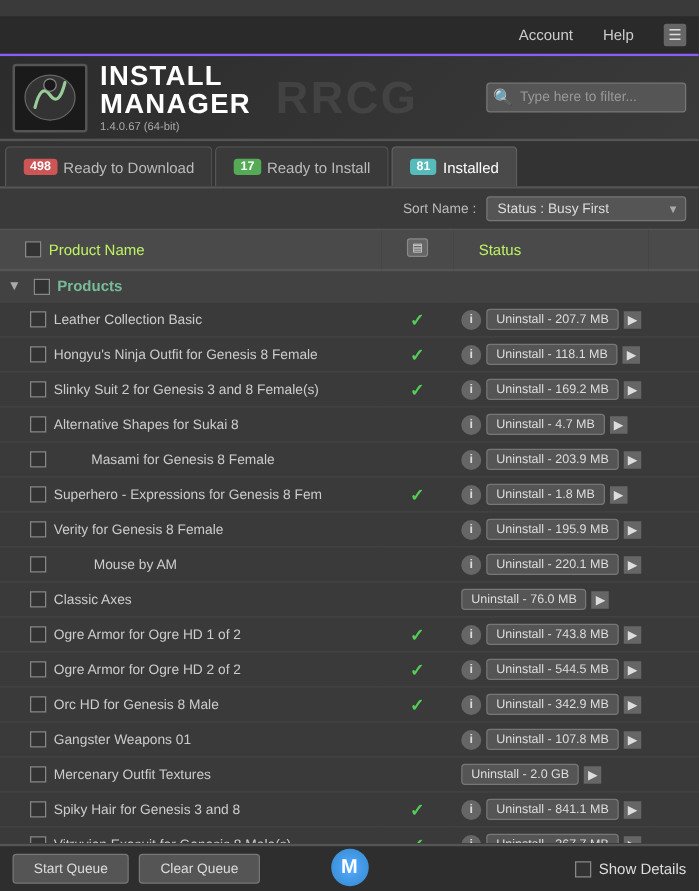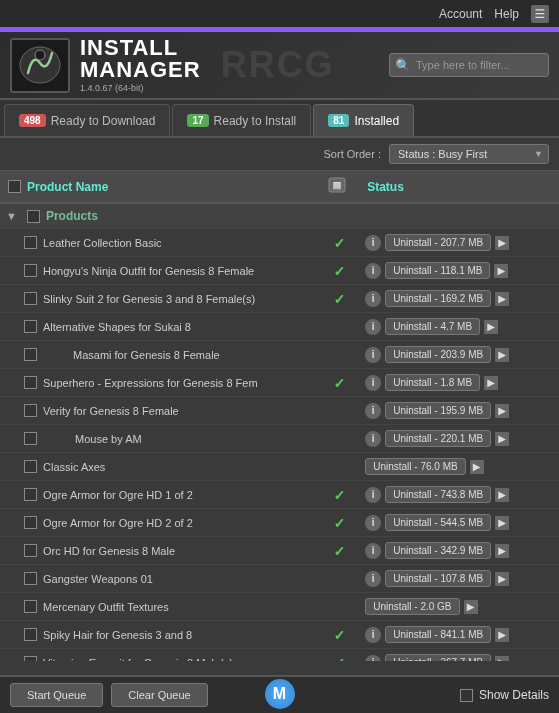--- a/index.html
+++ b/index.html
@@ -15,22 +15,23 @@
     }
 
     
     .header {
       background: #2a2a2a;
       height: 32px;
       display: flex;
       align-items: center;
       justify-content: flex-end;
       padding: 0 10px;
-      gap: 12px;
-      border-bottom: 5px solid #8b5cf6;
+      gap: 24px;
+      border-bottom: 2px solid #8b5cf6;
+      margin-top: 13px;
     }
     .header-link {
       color: #ccc;
       font-size: 12px;
       cursor: pointer;
       text-decoration: none;
     }
     .header-icon {
       width: 18px;
       height: 18px;
@@ -207,25 +208,25 @@
     .table-container::-webkit-scrollbar-thumb { background: #666; border-radius: 2px; }
 
     table {
       width: 100%;
       border-collapse: collapse;
     }
     thead tr {
       background: #4a4a4a;
     }
     thead th {
-      padding: 6px 8px;
+      padding: 6px 20px;
       text-align: left;
       font-size: 12px;
-      font-weight: bold;
-      color: #5eead4;
+      font-weight: normal;
+      color: #bef264;
       border-bottom: 2px solid #555;
       position: sticky;
       top: 0;
       z-index: 2;
     }
     thead th:last-child { width: 20px; }
     .th-product { width: 320px; }
 
     tbody tr {
       border-bottom: 1px solid #444;
@@ -410,21 +411,21 @@
     <span class="tab-badge green">17</span>
     <span>Ready to Install</span>
   </div>
   <div class="tab active">
     <span class="tab-badge teal">81</span>
     <span>Installed</span>
   </div>
 </div>
 
 <div class="sort-row">
-  <span class="sort-label">Sort Order :</span>
+  <span class="sort-label">Sort Name :</span>
   <div class="sort-select-wrap">
     <select class="sort-select">
       <option>Status : Busy First</option>
       <option>Name: A-Z</option>
       <option>Name: Z-A</option>
       <option>Size: Largest First</option>
     </select>
   </div>
 </div>
 

